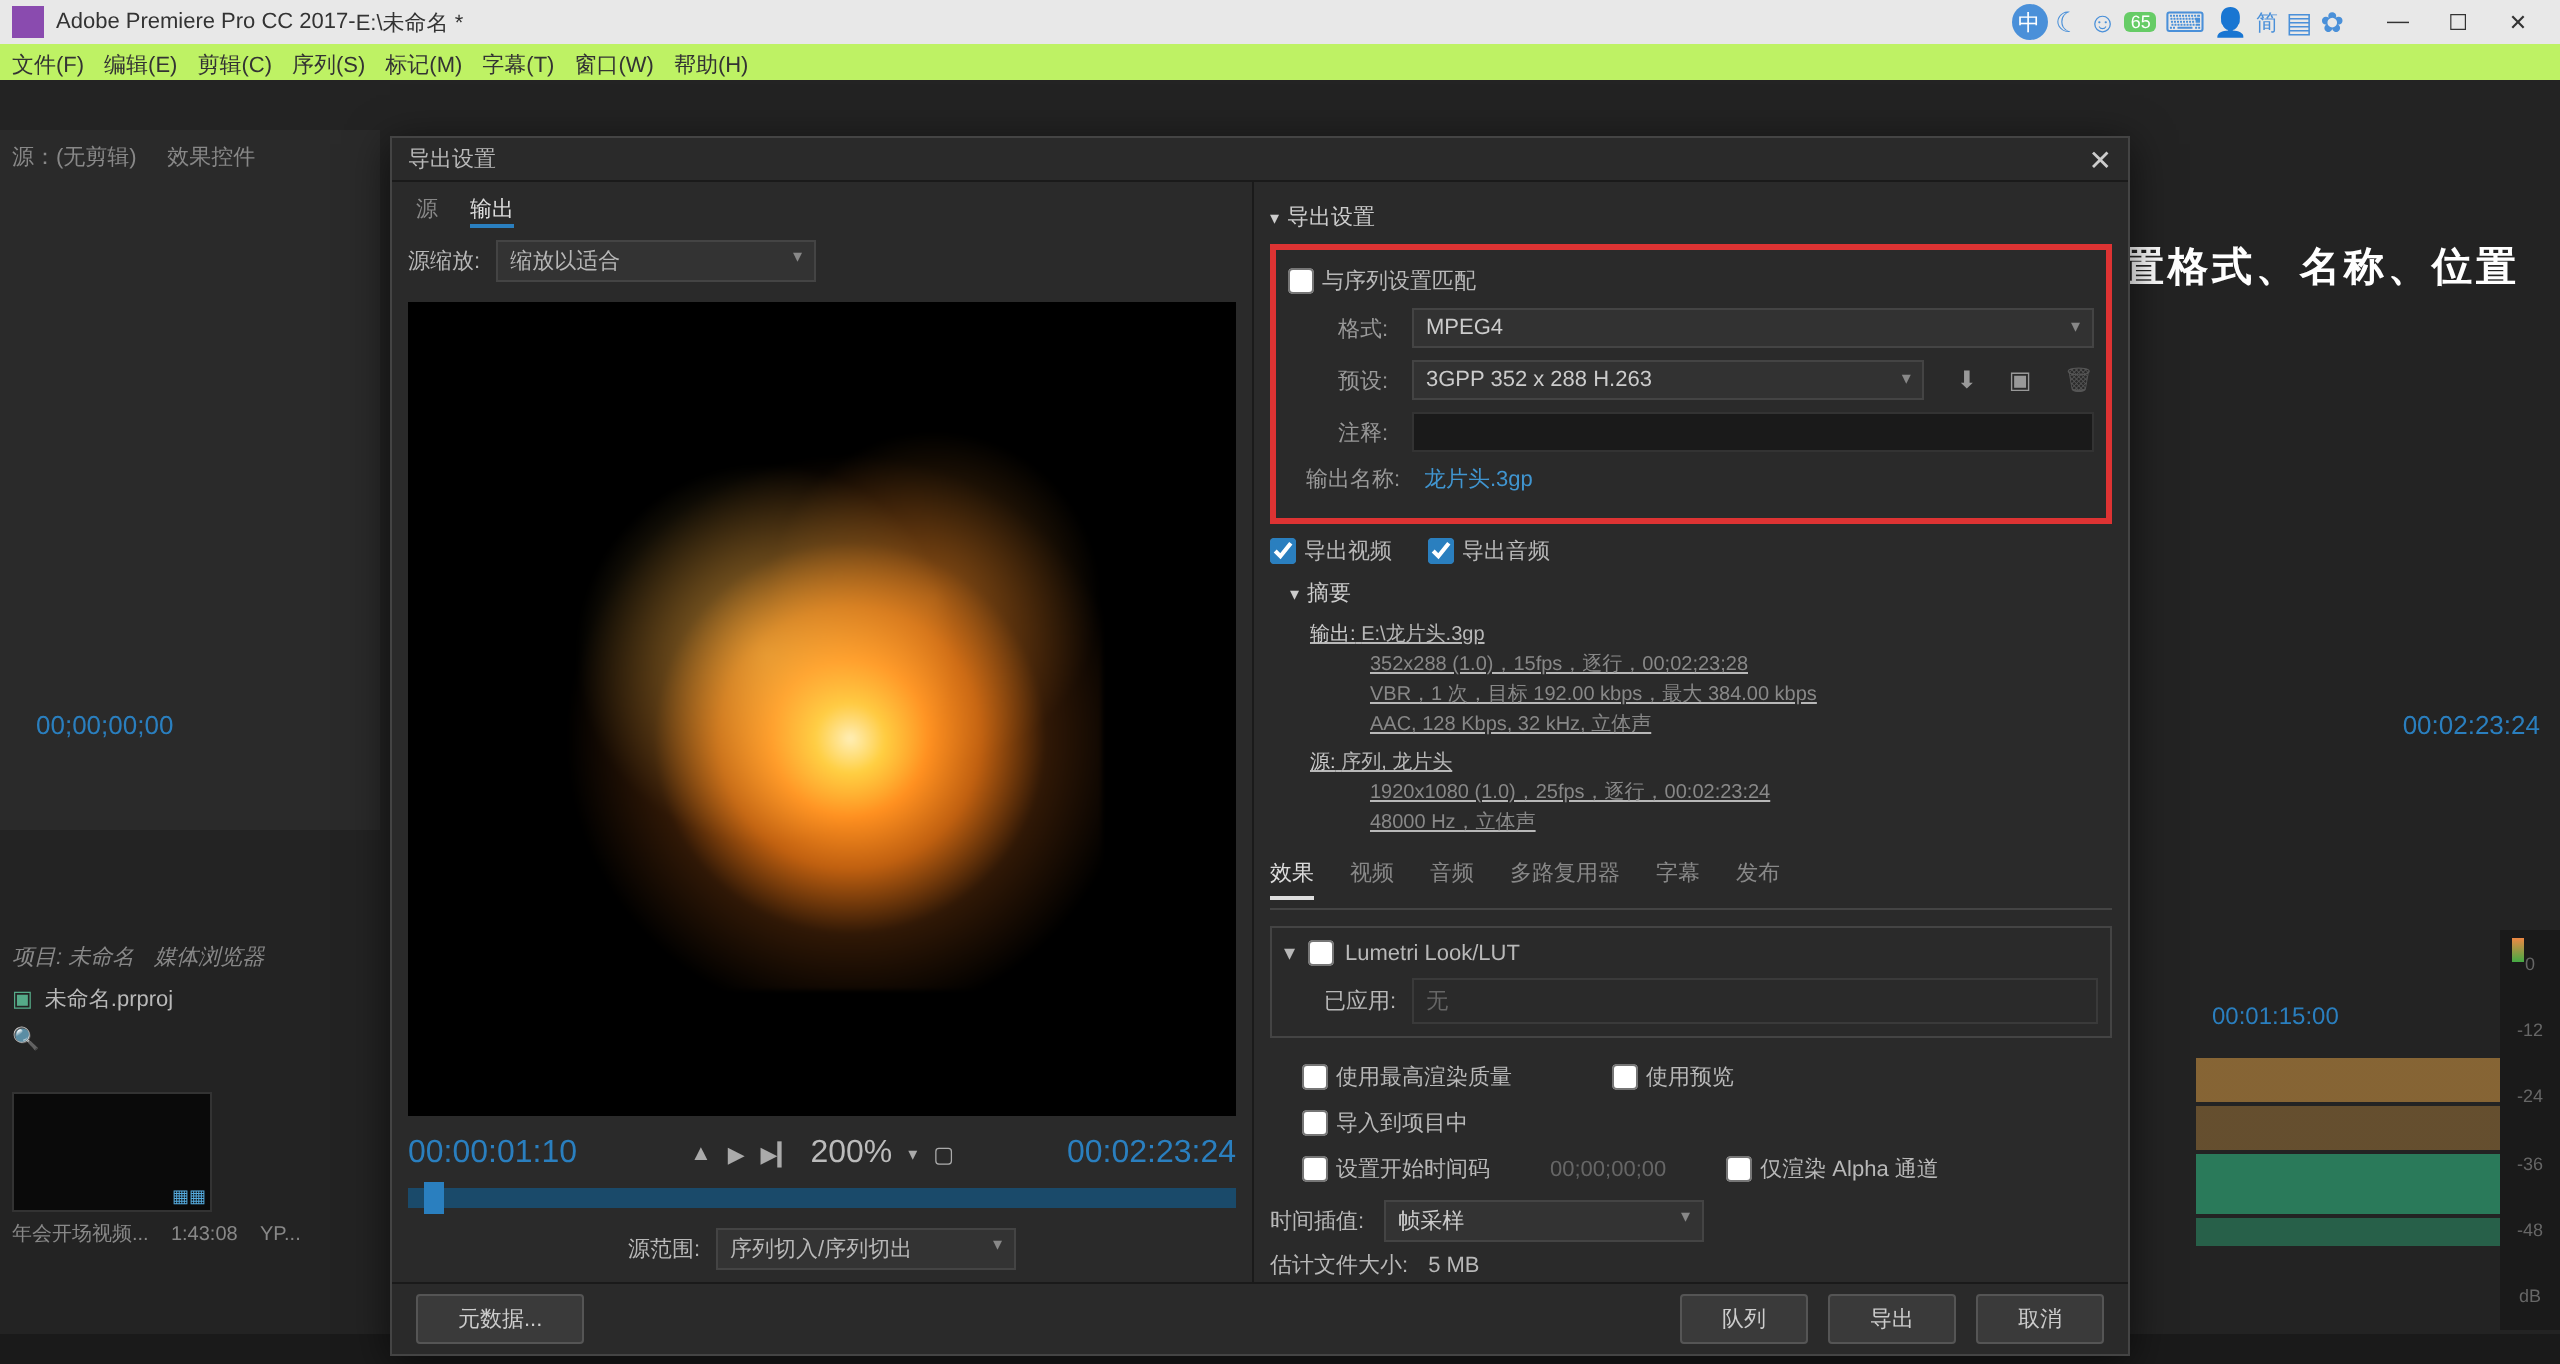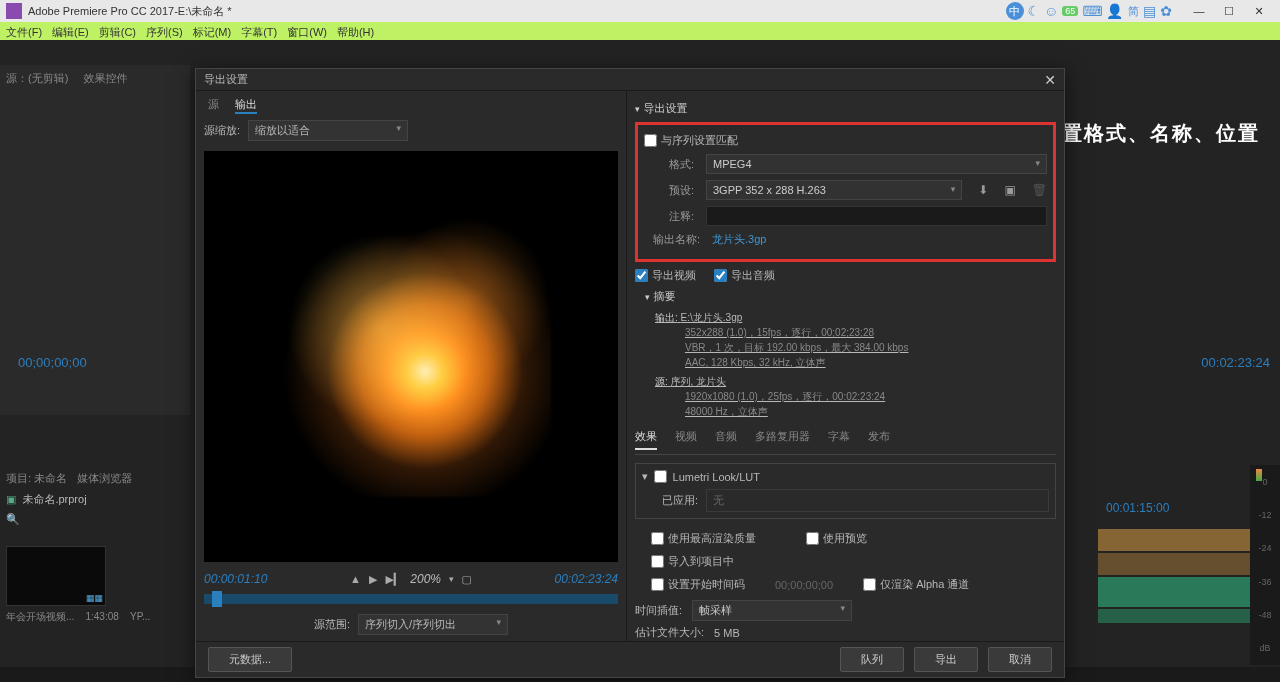--- a/index.html
+++ b/index.html
@@ -16,21 +16,21 @@
 
 .menubar { height: 18px; background: #bef264; display: flex; align-items: flex-end; padding: 0 6px; gap: 10px; color: #333; }
 .menubar span { cursor: pointer; }
 
 .workspace { background: #232323; height: 627px; position: relative; }
 .bg-panel-left { position: absolute; top: 25px; left: 0; width: 190px; height: 350px; background: #2a2a2a; padding: 6px; }
 .bg-panel-right { position: absolute; top: 25px; right: 0; width: 210px; height: 350px; background: #232323; }
 .bg-timecode-l { position: absolute; top: 315px; left: 18px; color: #2a7fbf; font-size: 13px; }
 .bg-timecode-r { position: absolute; top: 315px; right: 10px; color: #2a7fbf; font-size: 13px; }
 .bg-project { position: absolute; top: 425px; left: 0; width: 190px; height: 200px; background: #232323; padding: 6px; }
-.bg-project .tabs { display: flex; gap: 10px; color: #888; font-size: 11px; margin-bottom: 4px; }
+.bg-project .tabs { display: flex; gap: 10px; color: #888; font-size: 11px; margin-bottom: 4px; font-style: italic; }
 .bg-project .prj { display: flex; align-items: center; gap: 6px; margin: 6px 0; }
 .bg-project .folder-icon { color: #5a8; }
 .bg-thumb { width: 100px; height: 60px; background: #0a0a0a; margin-top: 20px; border: 1px solid #333; position: relative; }
 .bg-thumb-label { font-size: 10px; color: #888; margin-top: 4px; }
 .bg-timeline { position: absolute; top: 425px; left: 1070px; right: 0; height: 200px; background: #232323; padding-left: 28px; }
 .bg-timeline .tc { color: #2a7fbf; font-size: 12px; padding: 36px 0 0 8px; }
 .bg-timeline .track { height: 22px; margin: 2px 0; background: linear-gradient(to right, #c89040 0%, #c89040 100%); opacity: 0.6; }
 .bg-timeline .audio-track { height: 30px; background: #2a7a5a; margin: 2px 0; }
 .bg-meters { position: absolute; top: 425px; right: 0; width: 30px; height: 200px; background: #1a1a1a; display: flex; flex-direction: column; justify-content: space-around; align-items: center; font-size: 9px; color: #666; }
 .bg-meter-bar { width: 6px; height: 12px; background: linear-gradient(to bottom, #e84, #4a4); position: absolute; top: 4px; left: 6px; }
@@ -47,21 +47,21 @@
 
 .dlg-left .tabs { display: flex; gap: 16px; margin-bottom: 6px; padding-left: 4px; }
 .dlg-left .tabs span { cursor: pointer; color: #888; }
 .dlg-left .tabs span.active { color: #ddd; border-bottom: 2px solid #2a7fbf; }
 .dlg-left .row { display: flex; align-items: center; gap: 8px; margin-bottom: 4px; }
 .preview { flex: 1; background: #000; margin: 6px 0; position: relative; display: flex; align-items: center; justify-content: center; overflow: hidden; }
 .explosion { width: 280px; height: 280px; background: radial-gradient(circle at 55% 55%, #fff8d0 0%, #ffd040 8%, #ff9020 18%, #c06010 30%, rgba(80,40,10,0.6) 45%, rgba(0,0,0,0) 65%); filter: blur(1px); }
 .explosion::after { content: ""; position: absolute; inset: 0; background: radial-gradient(circle at 40% 40%, rgba(255,200,80,0.5) 0%, transparent 40%), radial-gradient(circle at 70% 30%, rgba(255,150,40,0.4) 0%, transparent 30%); }
 
 .playbar { display: flex; align-items: center; gap: 8px; padding: 4px 0; }
-.playbar .tc { color: #2a7fbf; font-size: 12px; font-style: italic; }
+.playbar .tc { color: #2a7fbf; font-size: 16px; }
 .playbar .btn { cursor: pointer; color: #aaa; font-size: 11px; }
 .scrub { height: 10px; background: #1a4a6a; position: relative; margin: 4px 0; }
 .scrub .handle { position: absolute; left: 8px; top: -3px; width: 10px; height: 16px; background: #2a7fbf; }
 
 .srcrange { display: flex; align-items: center; justify-content: center; gap: 8px; margin-top: 6px; }
 
 .section-head { display: flex; align-items: center; gap: 4px; margin: 4px 0 6px; color: #ccc; }
 .section-head .chev { font-size: 9px; }
 
 .redbox { border: 3px solid #d33; padding: 8px 6px 6px; margin-bottom: 4px; }

